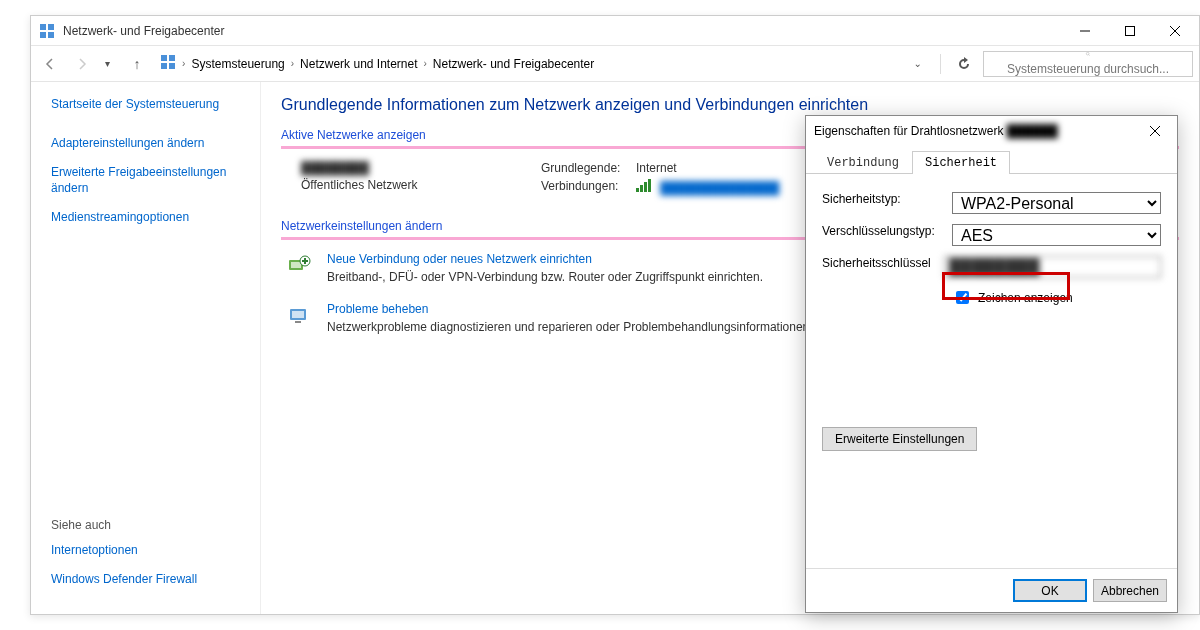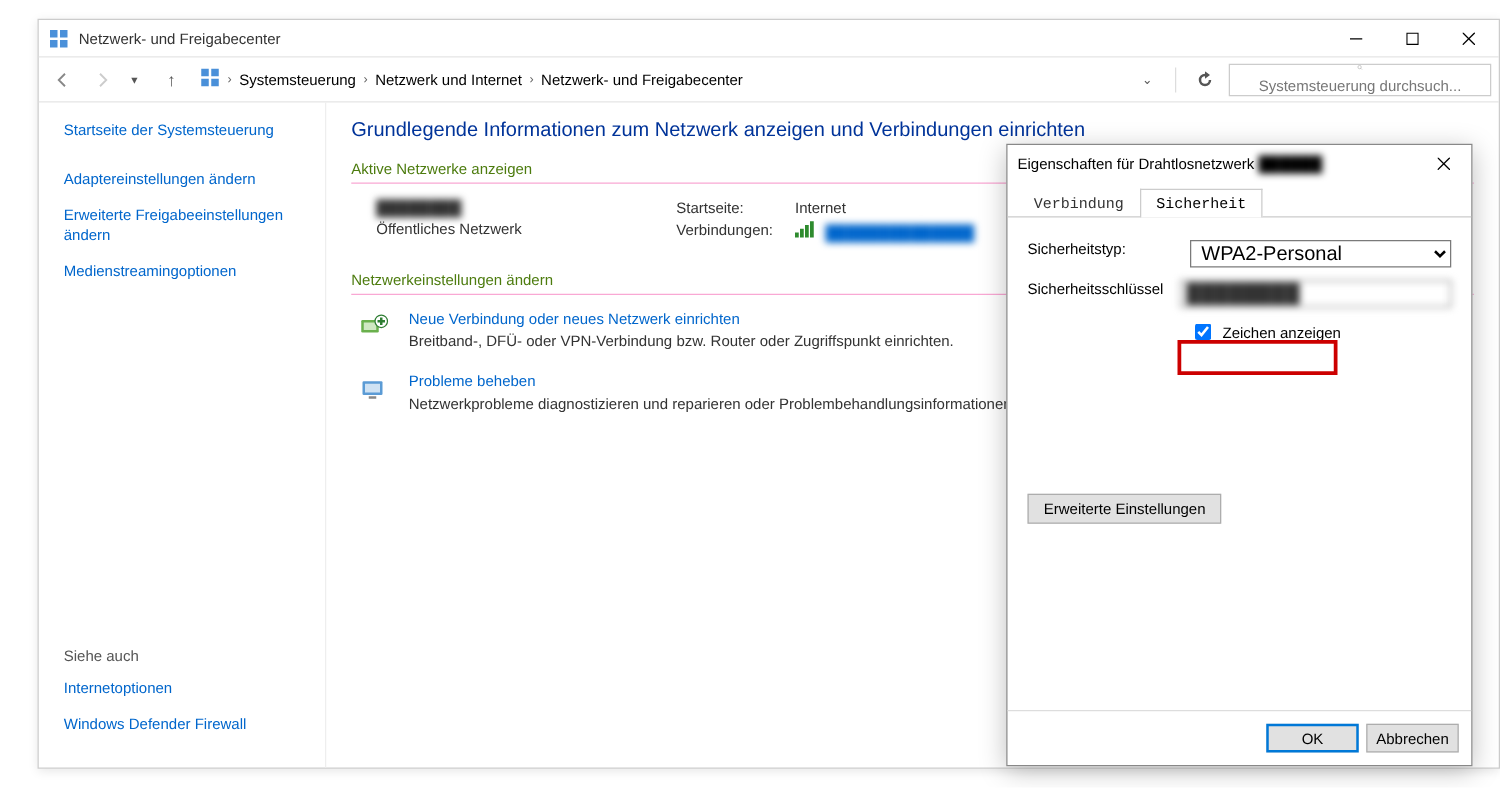--- a/index.html
+++ b/index.html
@@ -43,21 +43,21 @@
   .searchbox { width:210px; height:26px; border:1px solid #ccc; display:flex; align-items:center; padding:0 6px; color:#777; gap:6px;flex-direction:column;}
   .refresh { width:26px; height:26px; display:flex;align-items:center;justify-content:center; color:#555; }
   .body { display:flex; height: calc(100% - 66px); }
   .sidebar { width: 230px; border-right: 1px solid #eee; padding: 14px 0 14px 20px; display:flex; flex-direction:column;}
   .side-link { color:#0066cc; margin-bottom: 12px; cursor:pointer; line-height:1.4;}
   .side-link.two-line { margin-bottom:12px;}
   .side-spacer { flex:1; }
   .side-header { color:#555; margin-bottom:10px; }
   .main { flex:1; padding: 14px 20px; position:relative;}
   .page-title { color:#003399; font-size:16px; font-weight:400; margin-bottom: 14px;}
-  .group-header { color:#4d7c0f; border-bottom:1px solid #f9a8d4; padding-bottom:4px; margin-bottom:12px;}
+  .group-header { color:#1d4ed8; border-bottom:3px solid #f9a8d4; padding-bottom:4px; margin-bottom:12px;}
   .netrow { display:flex; margin-bottom:20px;}
   .net-left { width:260px; padding-left:20px;}
   .net-name { font-weight:bold; color:#333; filter: blur(3px); }
   .net-type { color:#333; margin-top:3px;}
   .net-right { flex:1;}
   .kv { display:flex; margin-bottom:4px;}
   .kv .k { width:95px; color:#333;}
   .kv .v { color:#333;}
   .task { display:flex; margin-bottom:16px; padding-left:4px; gap:14px;}
   .task-icon { width:28px; height:28px; flex-shrink:0; display:flex; align-items:center; justify-content:center;}
@@ -204,21 +204,21 @@
       <div class="page-title">Grundlegende Informationen zum Netzwerk anzeigen und Verbindungen einrichten</div>
       <div class="group-header">Aktive Netzwerke anzeigen</div>
 
       <div class="netrow">
         <div class="net-left">
           <div class="net-name">████████</div>
           <div class="net-type">Öffentliches Netzwerk</div>
         </div>
         <div class="net-right">
           <div class="kv">
-            <div class="k">Startseite:</div>
+            <div class="k">Grundlegende:</div>
             <div class="v">Internet</div>
           </div>
           <div class="kv">
             <div class="k">Verbindungen:</div>
             <div class="v">
               <span class="wifi-bars">
                   <span></span>
                   <span></span>
                   <span></span>
                   <span></span>
@@ -282,20 +282,26 @@
     <div class="tab active">Sicherheit</div>
   </div>
   <div class="dlg-body">
     <div class="form-row">
       <label>Sicherheitstyp:</label>
       <select>
         <option>WPA2-Personal</option>
       </select>
     </div>
     <div class="form-row">
+      <label>Verschlüsselungstyp:</label>
+      <select>
+        <option>AES</option>
+      </select>
+    </div>
+    <div class="form-row">
       <label>Sicherheitsschlüssel</label>
       <input type="text" class="blurred-input" value="████████" style="">
     </div>
     <div class="show-chars">
       <input type="checkbox" checked="" style="">
       <span>Zeichen anzeigen</span>
     </div>
     <div class="highlight-box"></div>
     <button class="adv-btn">Erweiterte Einstellungen</button>
   </div>

